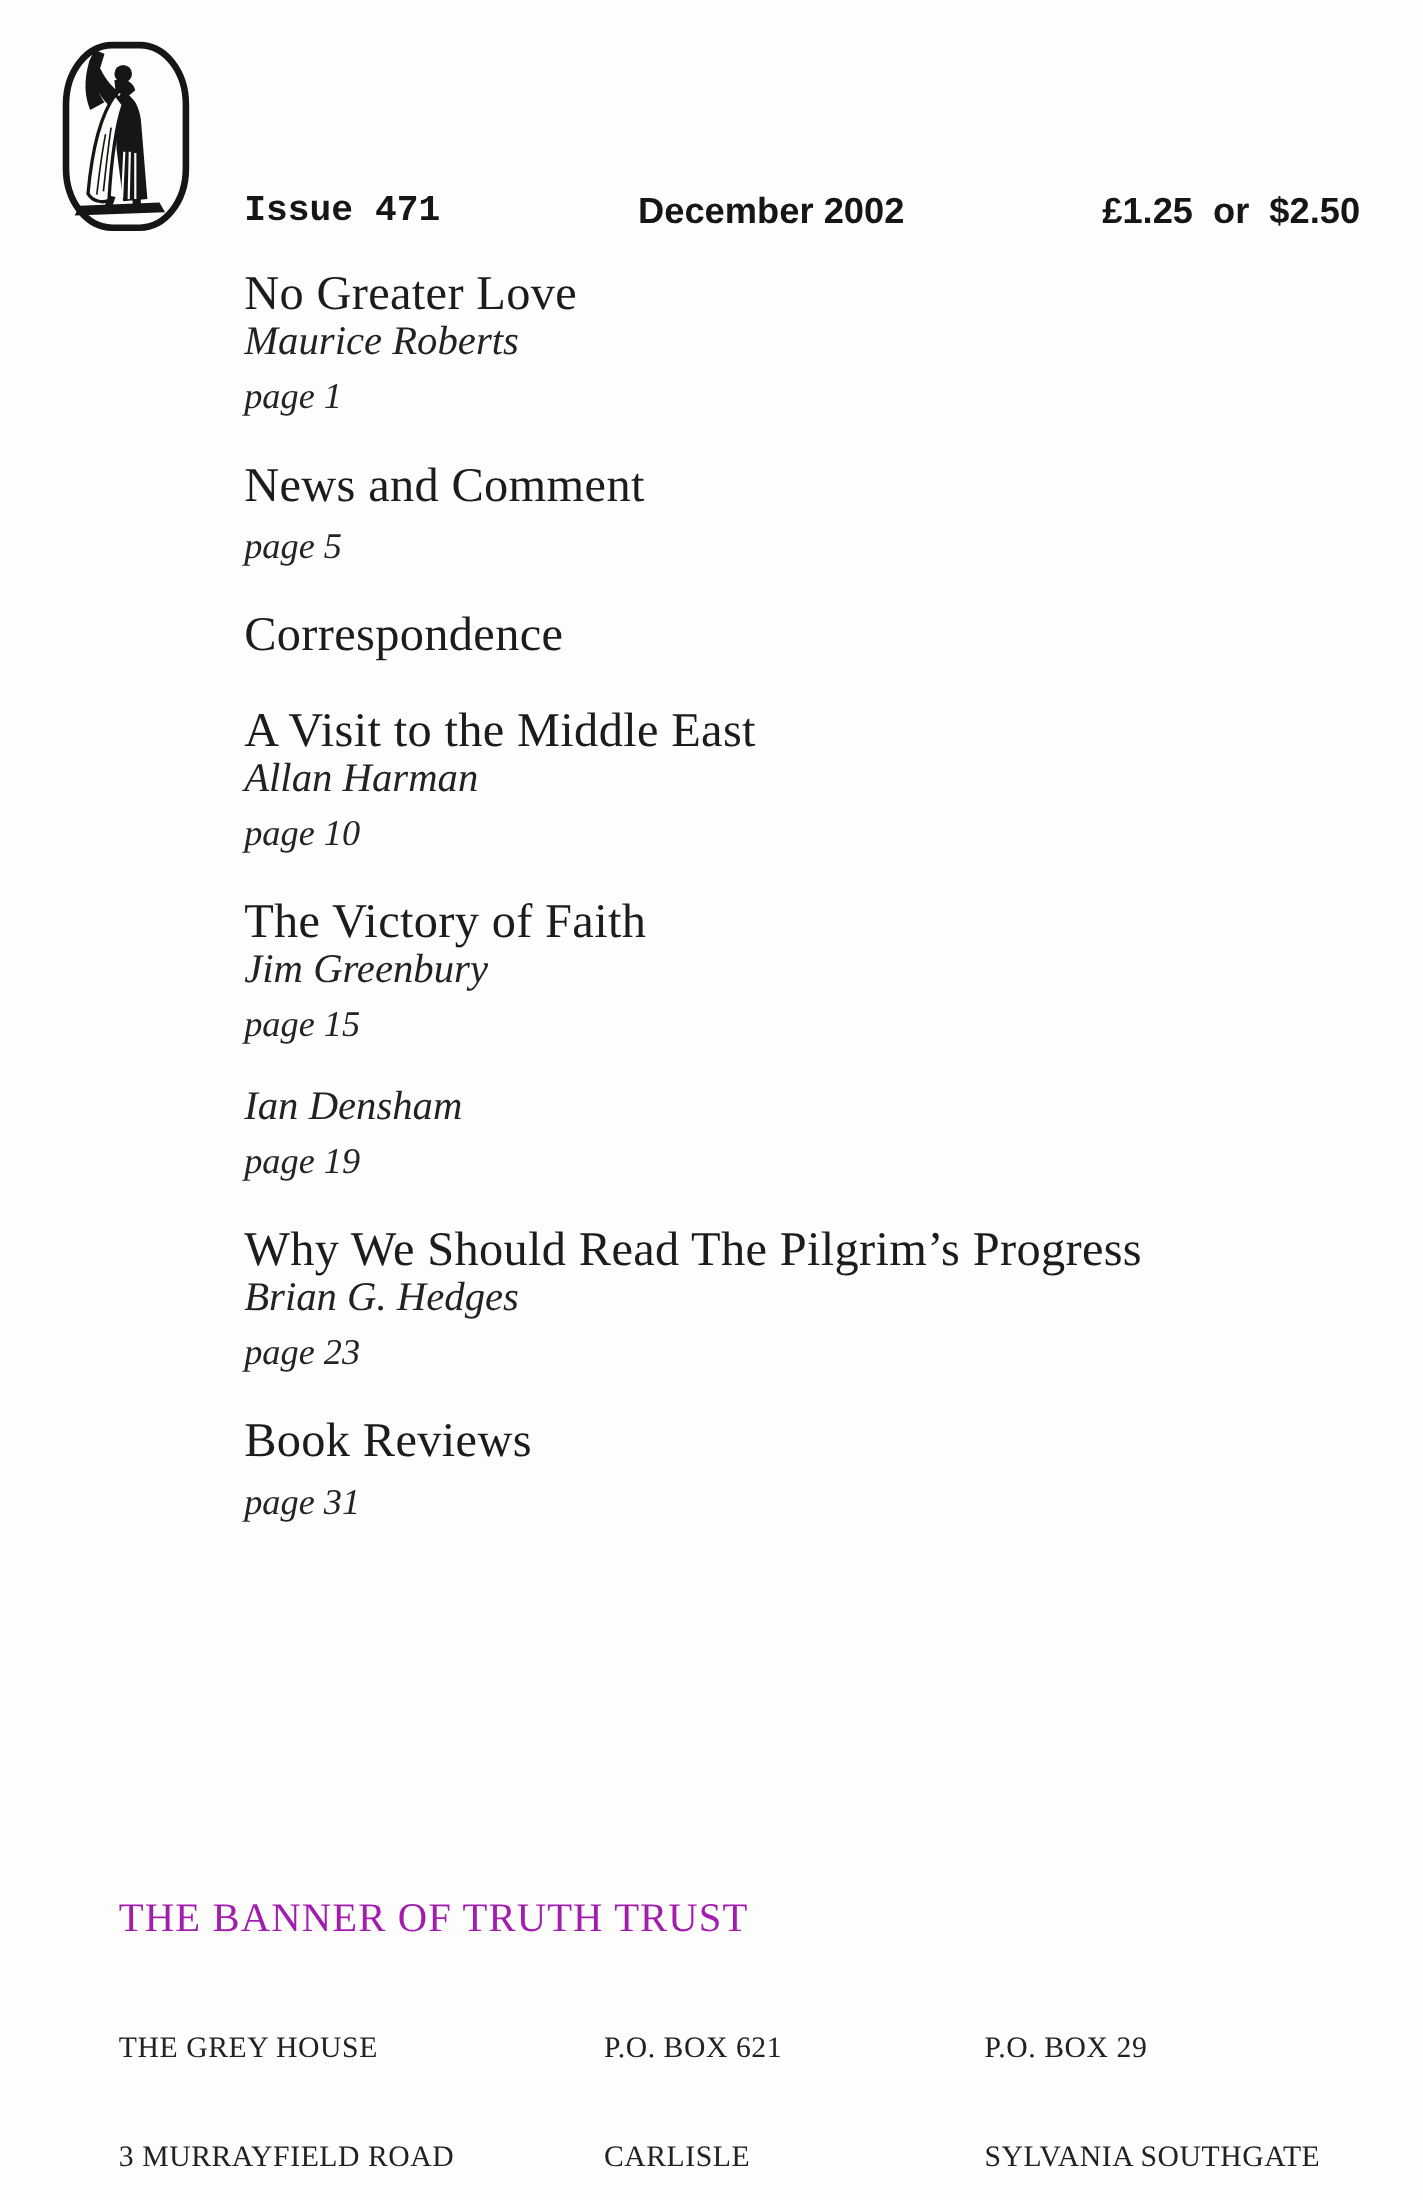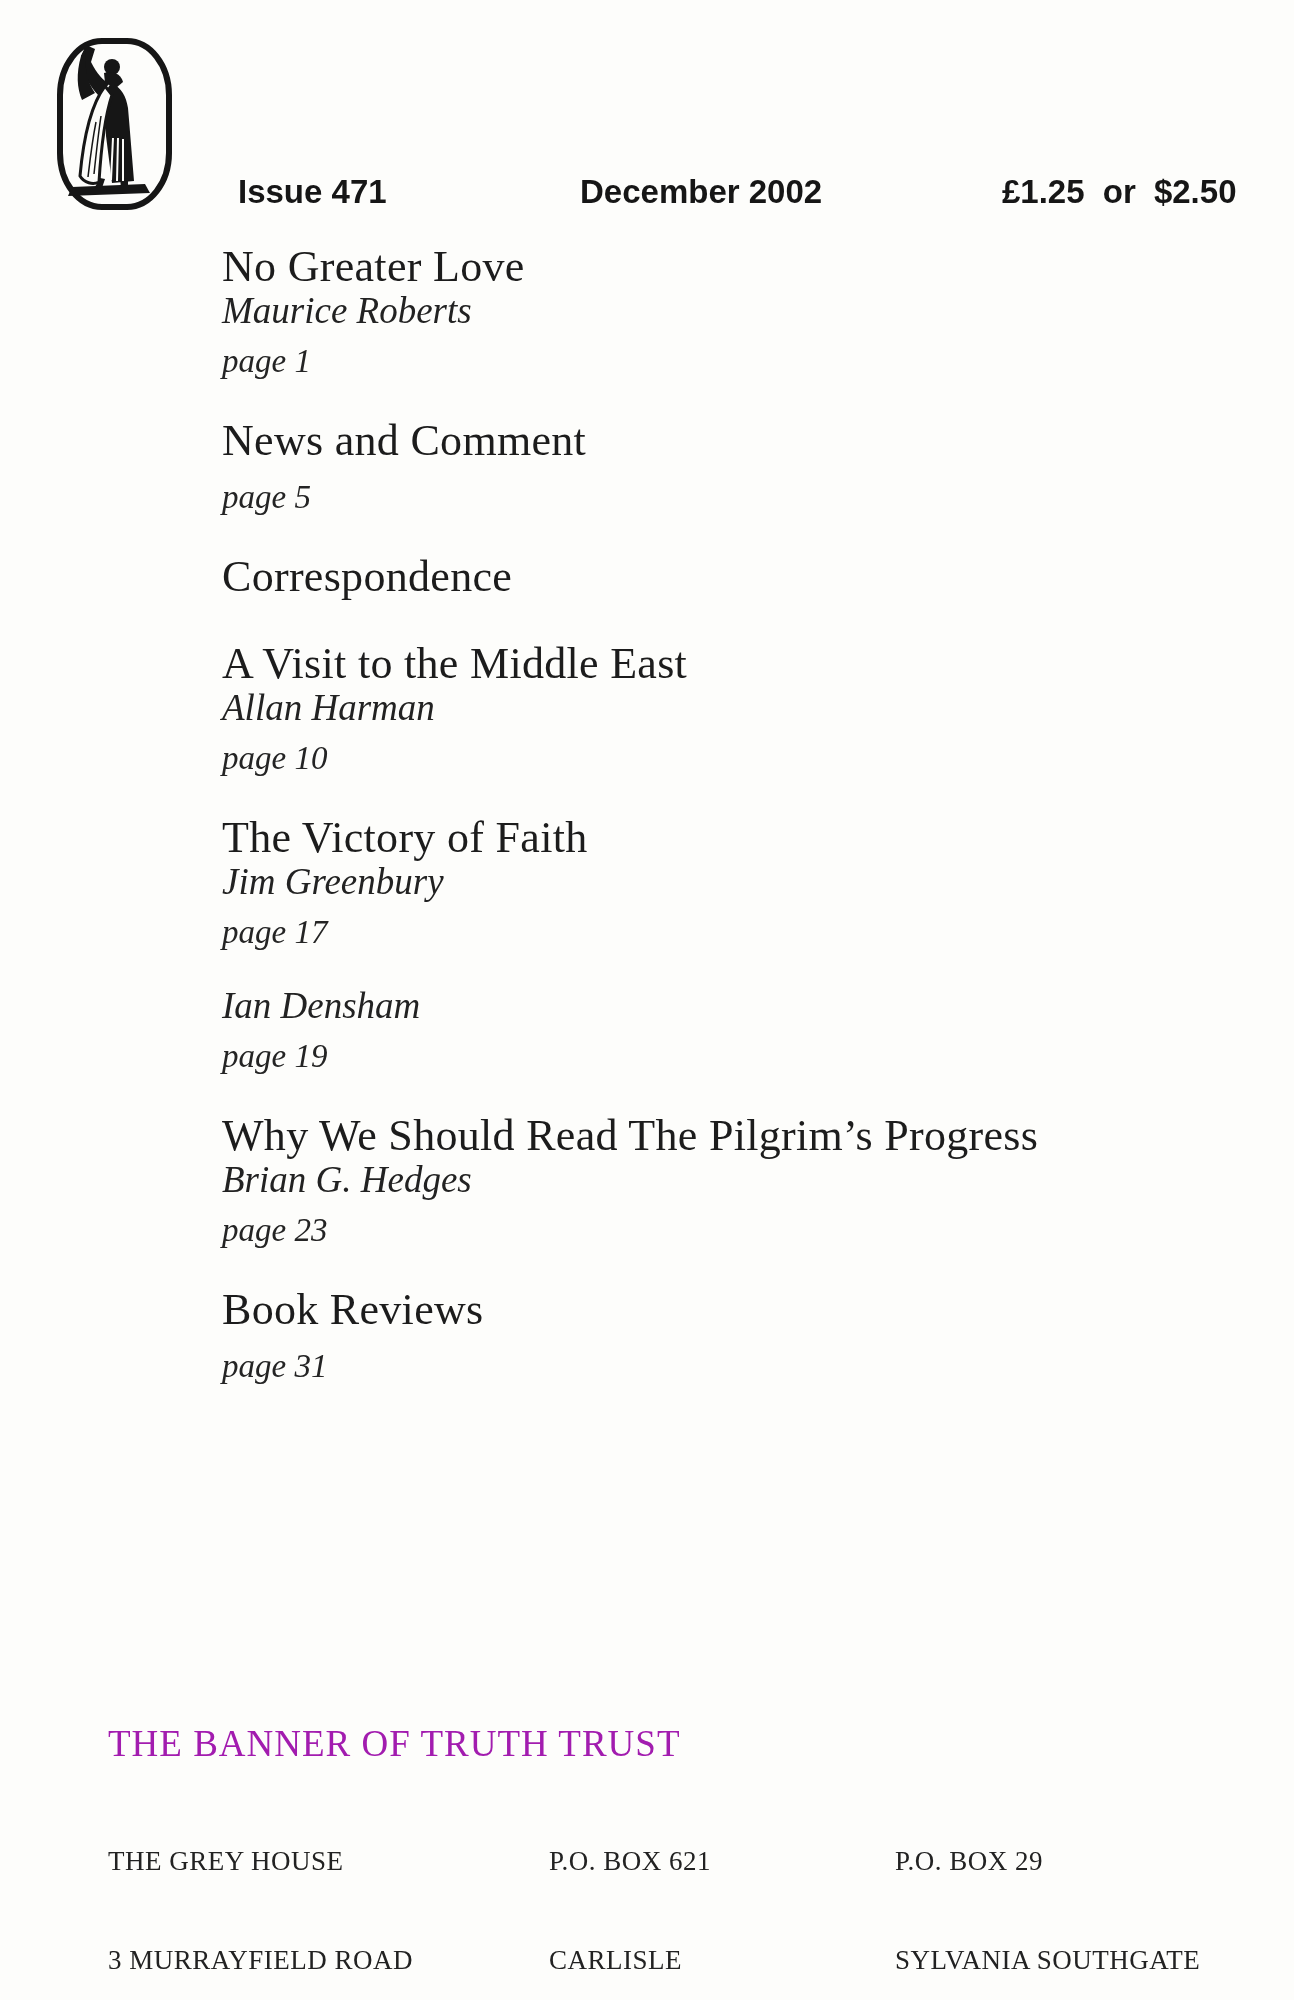--- a/index.html
+++ b/index.html
@@ -14,21 +14,21 @@
   }
   
   .logo{position:absolute;left:55px;top:36px;width:119px;height:176px;}
   
   .hdr{
     position:absolute;top:173px;height:40px;
     font-family:"Liberation Sans", sans-serif;
     font-weight:bold;font-size:33px;color:#161616;
     white-space:nowrap;
   }
-  .hdr-issue{left:238px;}
+  .hdr-issue{left:222px;font-family:Liberation Mono, monospace;}
   .hdr-date{left:580px;text-align:center;}
   .hdr-price{left:1002px;word-spacing:9px;text-align:center;}
   
   .toc{position:absolute;left:222px;top:242px;width:1020px;}
   .toc-item{margin:0 0 37px 0;}
   .t{
     font-size:44px;line-height:50px;letter-spacing:.3px;color:#1c1c1c;
   }
   .t .it{}
   .a{
@@ -103,21 +103,21 @@
 
     <div class="toc-item">
       <div class="t">A Visit to the Middle East</div>
       <div class="a">Allan Harman</div>
       <div class="p">page 10</div>
     </div>
 
     <div class="toc-item">
       <div class="t">The Victory of Faith</div>
       <div class="a">Jim Greenbury</div>
-      <div class="p">page 17</div>
+      <div class="p">page 15</div>
     </div>
 
     <div class="toc-item">
       <div class="a">Ian Densham</div>
       <div class="p">page 19</div>
     </div>
 
     <div class="toc-item">
       <div class="t"><span>Why We Should Read </span><span class="it">The Pilgrim’s Progress</span></div>
       <div class="a">Brian G. Hedges</div>

